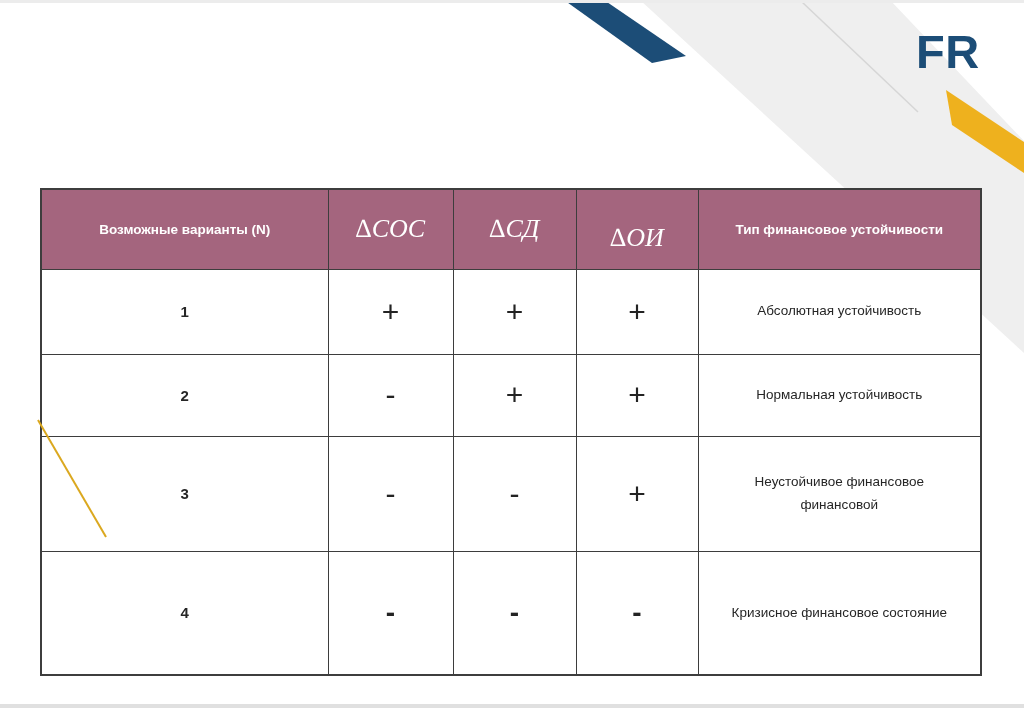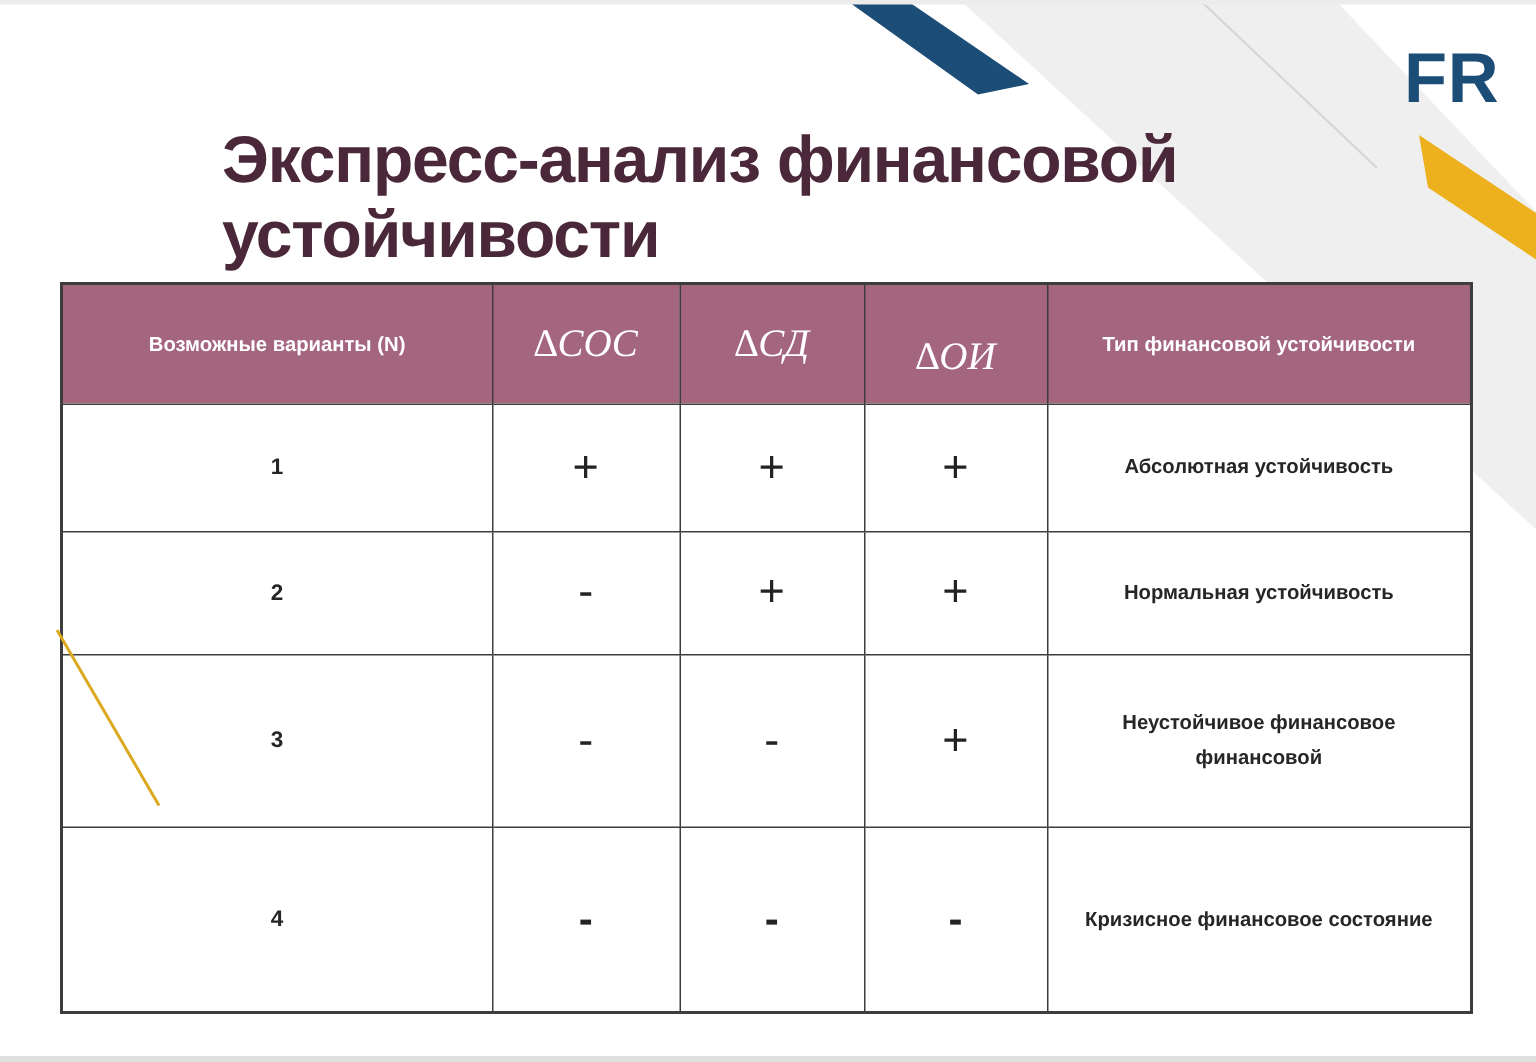--- a/index.html
+++ b/index.html
@@ -19,21 +19,21 @@
     position:relative;
     width:1024px;height:708px;
     background:#fff;
     overflow:hidden;
   }
   .edge-top{position:absolute;left:0;top:0;width:1024px;height:3px;background:#ececec;z-index:1;}
   .edge-bottom{position:absolute;left:0;top:704px;width:1024px;height:4px;background:#e0e0e0;z-index:1;}
   .decor-bg{position:absolute;left:0;top:0;z-index:0;}
   .decor-fg{position:absolute;left:0;top:0;z-index:3;pointer-events:none;}
   .fr-logo{
-    position:absolute;left:936px;top:24px;z-index:2;
+    position:absolute;left:916px;top:24px;z-index:2;
     font-size:47px;font-weight:700;letter-spacing:0.5px;
     color:var(--navy);
   }
   .title{
     position:absolute;left:148px;top:82px;z-index:2;
     font-size:44px;line-height:50px;font-weight:700;letter-spacing:-0.8px;
     color:var(--title_text);
   }
   .title span{display:block;}
   table.stability{
@@ -55,61 +55,57 @@
   .delta{
     font-family:"Liberation Serif",serif;font-style:italic;
     font-size:26px;font-weight:400;color:#141414;
   }
   .delta-low{padding-top:18px;}
   tbody td{background:#ffffff;}
   .num{font-size:15px;font-weight:700;color:var(--cell_text);}
   .sign{font-size:30px;font-weight:400;color:#232323;}
   tr.rh-4 .sign{font-weight:700;font-size:28px;}
   .type{
-    font-size:13.5px;font-weight:700;color:var(--cell_text);
+    font-size:13.5px;font-weight:400;color:var(--cell_text);
     line-height:1.65;padding:4px 24px;
   }
 </style>
 </head>
 <body>
 
 <div class="slide">
 
   <svg class="decor-bg" width="1024" height="708" viewBox="0 0 1024 708">
     <polygon points="640,0 890,0 1024,141 1024,353" style="fill:var(--gray_wedge,#efefef)"></polygon>
     <line x1="802" y1="2" x2="918" y2="112" stroke="#d6d6d6" stroke-width="1.5"></line>
     <polygon points="564,0 604,0 686,56 652,63" style="fill:var(--navy,#1c4d77)"></polygon>
     <polygon points="946,90 1024,142 1024,173 952,125" style="fill:var(--yellow,#eeb11e)"></polygon>
   </svg>
 
   <div class="edge-top"></div>
   <div class="edge-bottom"></div>
 
   <div class="fr-logo">FR</div>
 
-  <h1 class="title">
-    <span>Экспресс-анализ финансовой</span>
-    <span>устойчивости</span>
-  </h1>
 
   <table class="stability">
     <colgroup>
       <col style="width:287px">
         <col style="width:125px">
         <col style="width:123px">
       <col style="width:122px">
         <col style="width:283px">
     </colgroup>
     <thead>
       <tr class="rh-head">
         <th class="hcell">Возможные варианты (N)</th>
         <th class="delta">∆СОС</th>
         <th class="delta">∆СД</th>
         <th class="delta delta-low">∆ОИ</th>
-        <th class="hcell">Тип финансовой устойчивости</th>
+        <th class="hcell">Тип финансовое устойчивости</th>
       </tr>
     </thead>
     <tbody>
       <tr class="rh-1">
         <td class="num">1</td>
         <td class="sign">+</td>
         <td class="sign">+</td>
         <td class="sign">+</td>
         <td class="type">Абсолютная устойчивость</td>
       </tr>

